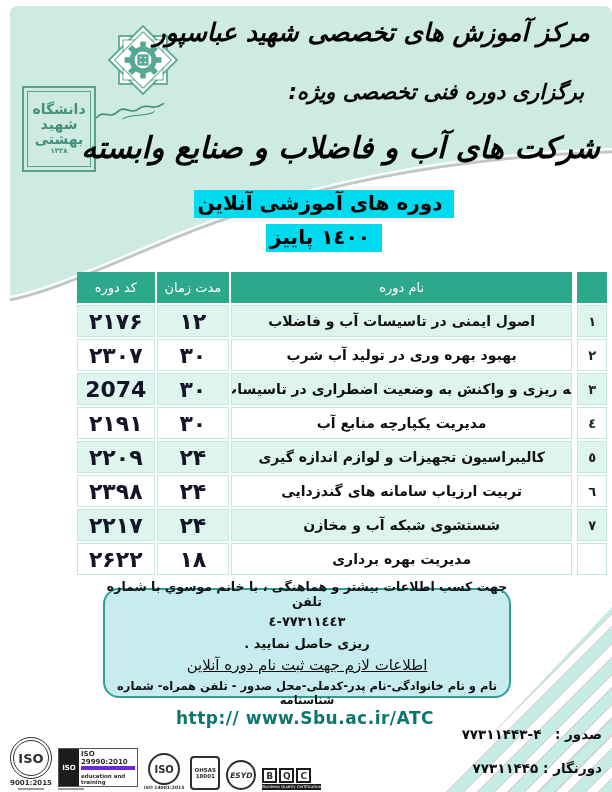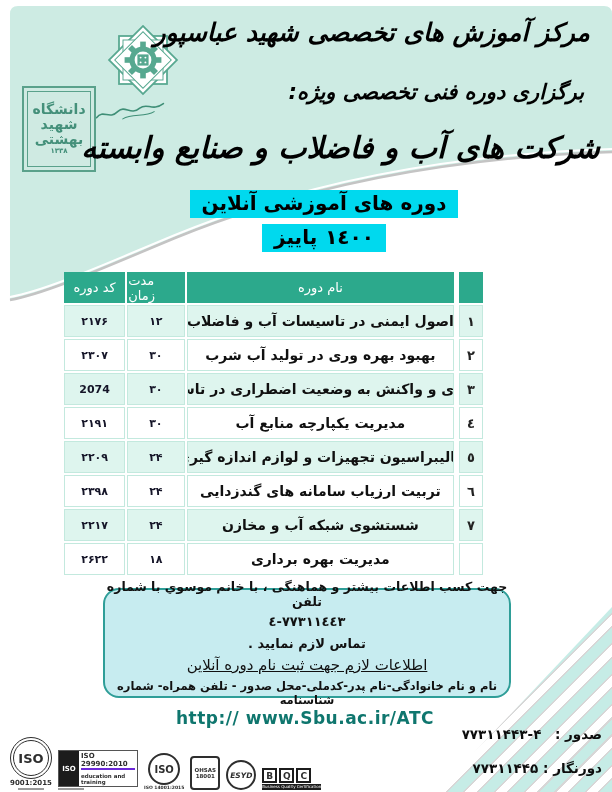--- a/index.html
+++ b/index.html
@@ -13,54 +13,54 @@
   
   .callig { position:absolute; direction:rtl; color:#000; font-weight:bold; font-style:italic; white-space:nowrap; }
   .c-line1 { right:22px; top:18px; font-size:25px; }
   .c-line2 { right:28px; top:80px; font-size:21px; }
   .c-line3 { left:120px; width:480px; top:130px; font-size:30px; text-align:center; }
 
   .hl-wrap { position:absolute; left:36px; right:0; text-align:center; }
   .hl1 { top:190px; }
   .hl2 { top:224px; }
   .hl { display:inline-flex; align-items:center; gap:8px; background:#00d9ee;
-        padding:1px 12px 3px 12px; font-weight:bold; font-size:20px; color:#000; }
+        padding:1px 12px 3px 4px; font-weight:bold; font-size:20px; color:#000; }
 
   
   .emblem { position:absolute; left:103px; top:20px; width:80px; height:80px; }
   .signature { position:absolute; left:92px; top:100px; width:78px; height:22px; transform:rotate(-6deg); }
 
   
   .uni-logo {
     position:absolute; left:22px; top:86px; width:74px; height:86px;
     border:2px solid #5aa18b; background:#cfeae2; padding:3px;
   }
   .uni-inner {
     width:100%; height:100%; border:1px solid #5aa18b;
     display:flex; flex-direction:column; align-items:center; justify-content:center;
     color:#44907a; font-weight:bold; line-height:1.05;
   }
   .uni-inner .l { font-size:14px; }
   .uni-inner .y { font-size:7px; margin-top:2px; }
 
   
-  .course-table { position:absolute; left:64px; top:272px; width:419px; }
+  .course-table { position:absolute; left:77px; top:272px; width:530px; }
   .t-row { display:flex; gap:2px; margin-bottom:2px; }
   .cell { display:flex; align-items:center; justify-content:center; border:1px solid #c3e9de; }
   .head .cell { background:#2ca98c; color:#fff; font-size:13px; border:1px solid #2ca98c; }
   .t-row { height:32px; }
   .t-row.head { height:31px; }
   .col-code { width:78px; }
   .col-dur  { width:73px; }
   .col-name { width:343px; }
   .col-num  { width:30px; margin-left:3px; }
   .odd  .cell { background:#def5ee; }
   .even .cell { background:#ffffff; }
   .cell.num  { font-weight:bold; font-size:13px; color:#222; }
-  .cell.code, .cell.dur { font-weight:bold; font-size:11px; color:#151528; }
+  .cell.code, .cell.dur { font-weight:bold; font-size:22px; color:#151528; }
   .cell.name { font-weight:bold; font-size:14px; color:#101010; direction:rtl; white-space:nowrap; overflow:hidden; }
 
   
   .contact {
     position:absolute; left:103px; top:588px; width:408px; height:110px;
     background:#c7ecf0; border:2.5px solid #2f9e98; border-radius:16px;
     display:flex; flex-direction:column; align-items:center; justify-content:center;
     gap:5px; direction:rtl; color:#111; text-align:center;
   }
   .contact .ln1 { font-size:12.5px; font-weight:bold; }
@@ -89,21 +89,21 @@
   .bq-circle { border-radius:50%; border:2px solid #2e2e2e; display:flex; align-items:center; justify-content:center; background:#fff; }
   .b1 { display:flex; flex-direction:column; align-items:center; }
   .b1 .bq-circle { width:42px; height:42px; border-style:double; border-width:4px; font-weight:bold; font-size:13px; }
   .b1 .cap { font-size:7px; font-weight:bold; }
   .microbar { background:#9a9a9a; height:2px; width:26px; margin-top:1px; }
   .b2 { display:flex; flex-direction:column; }
   .b2-main { display:flex; border:1px solid #555; }
   .b2-iso { width:20px; background:#1c1c1c; color:#fff; display:flex; align-items:center; justify-content:center;
             font-size:7px; font-weight:bold; }
   .b2-txt { width:58px; padding:1px 2px; }
-  .b2-txt .t1 { font-size:7px; font-weight:bold; border-bottom:2px solid #6d28d9; }
+  .b2-txt .t1 { font-size:7px; font-weight:bold; border-bottom:4px solid #6d28d9; }
   .b2-txt .t2 { font-size:5.5px; font-weight:bold; margin-top:3px; }
   .b3 { display:flex; flex-direction:column; align-items:center; }
   .b3 .bq-circle { width:32px; height:32px; font-weight:bold; font-size:10px; }
   .b3 .cap { font-size:4.5px; font-weight:bold; }
   .b4 { width:30px; height:34px; border:2px solid #2e2e2e; border-radius:4px;
         display:flex; flex-direction:column; align-items:center; justify-content:center; background:#fff; }
   .b4 .t { font-size:5.5px; font-weight:bold; }
   .b5 .bq-circle { width:30px; height:30px; font-size:7.5px; font-weight:bold; font-style:italic; }
   .b6 { display:flex; flex-direction:column; }
   .b6-row { display:flex; gap:2px; }
@@ -238,21 +238,21 @@
       <div class="cell dur col-dur">۱۸</div>
       <div class="cell name col-name">مدیریت بهره برداری</div>
       <div class="cell num col-num"></div>
     </div>
   </div>
 
   <div class="contact">
     <div class="ln1">جهت کسب اطلاعات بیشتر و هماهنگی ، با خانم موسوي  با شماره تلفن</div>
     <div class="ln2">
       <span dir="ltr">٧٧٣١١٤٤٣-٤</span>
-      <span dir="rtl">تماس لازم نمایید .</span>
+      <span dir="rtl">ریزی حاصل نمایید .</span>
     </div>
     <div class="ln3">اطلاعات لازم جهت ثبت نام دوره آنلاین</div>
     <div class="ln4">نام و نام خانوادگی-نام پدر-کدملی-محل صدور - تلفن همراه- شماره شناسنامه</div>
   </div>
 
   <div class="url">http:// www.Sbu.ac.ir/ATC</div>
 
   <div class="stripes"></div>
 
   <div class="telline tel">

